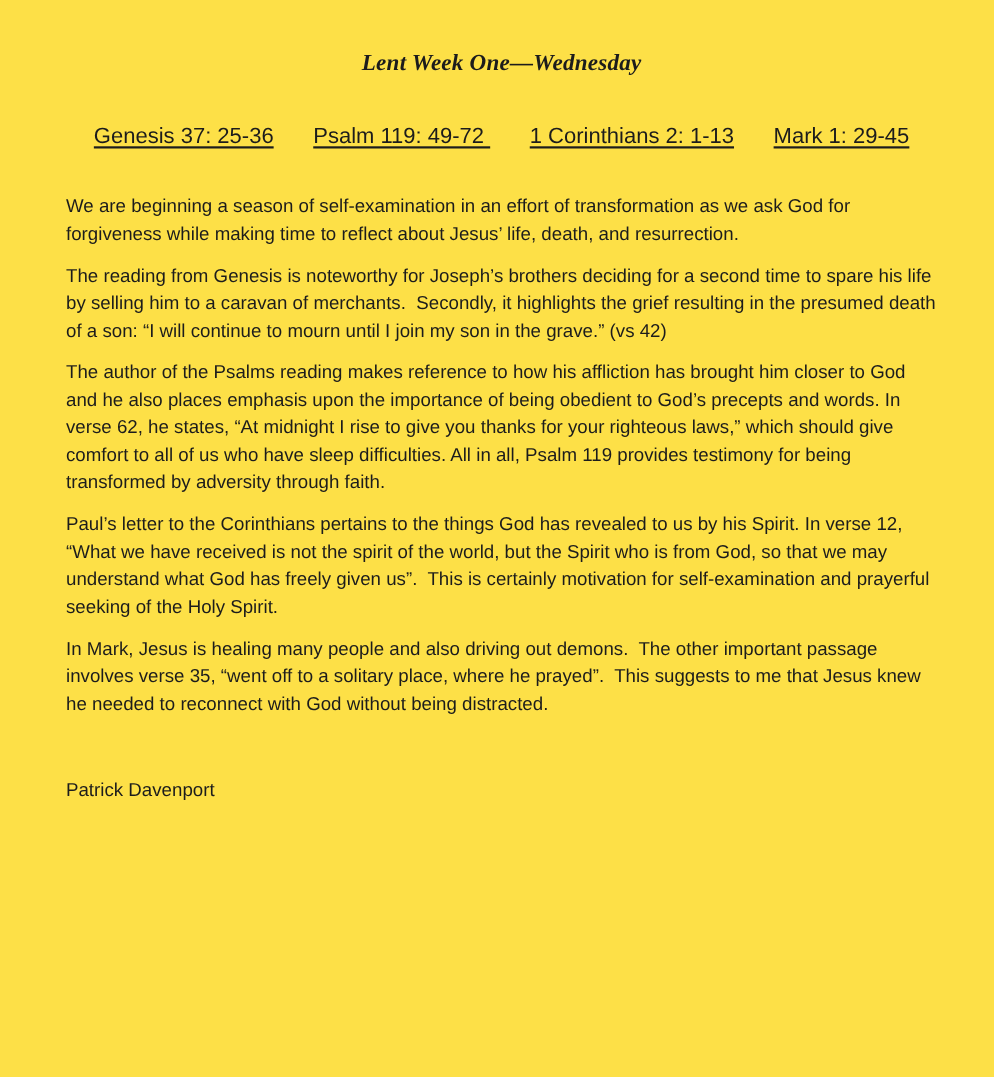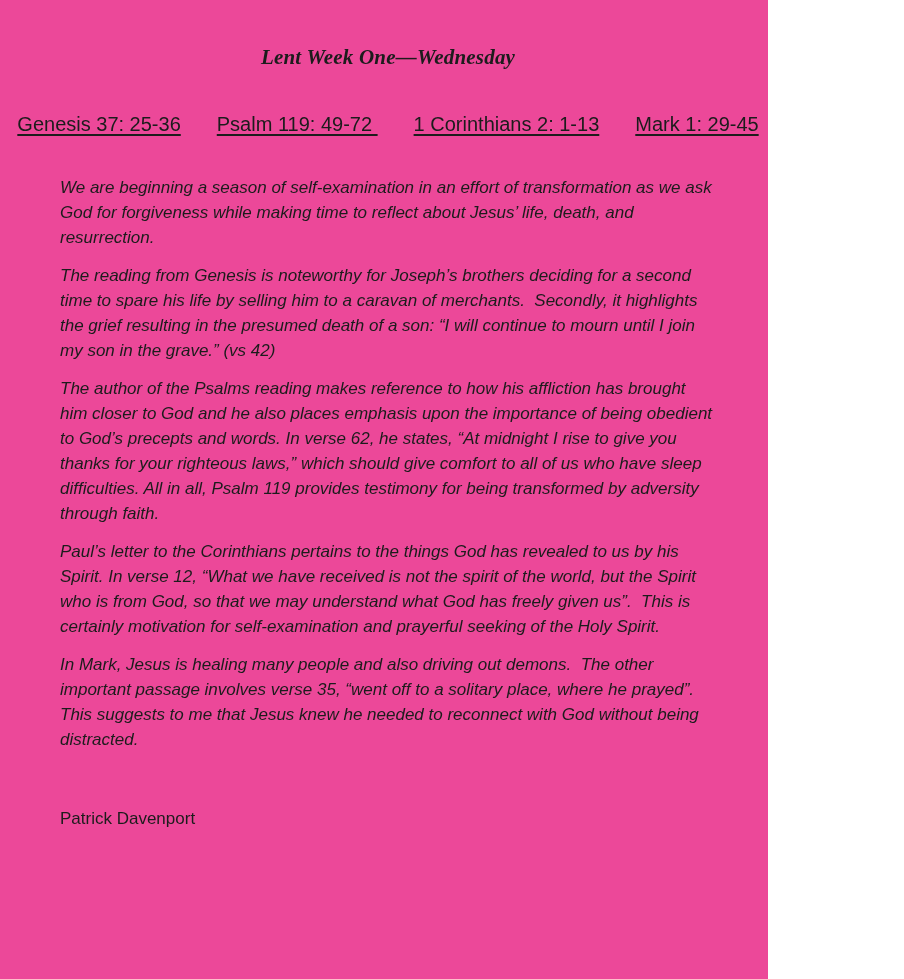--- a/index.html
+++ b/index.html
@@ -2,24 +2,24 @@
 <html><head>
 <meta charset="utf-8">
 <style>
   html, body {
     margin: 0;
     padding: 0;
     background: #ffffff;
   }
   .page {
     position: relative;
-    width: 768px;
+    width: 904px;
     height: 979px;
     box-sizing: border-box;
-    background: #ec4899;
+    background: #fde047;
     padding: 42px 52px 0 60px;
     font-family: "Liberation Sans", sans-serif;
     color: #1c1c1c;
     overflow: hidden;
   }
   .doc-title {
     font-family: "Liberation Serif", serif;
     font-style: italic;
     font-weight: bold;
     font-size: 21px;
@@ -44,21 +44,20 @@
   }
   .body-text {
     margin-top: 38px;
   }
   .body-text p {
     font-size: 17px;
     line-height: 25px;
     margin: 0 0 13px 0;
     white-space: pre-wrap;
     max-width: 792px;
-    font-style: italic;
   }
   .signature {
     font-size: 17px;
     line-height: 25px;
     margin: 54px 0 0 0;
   }
 </style>
 </head>
 <body>
 

